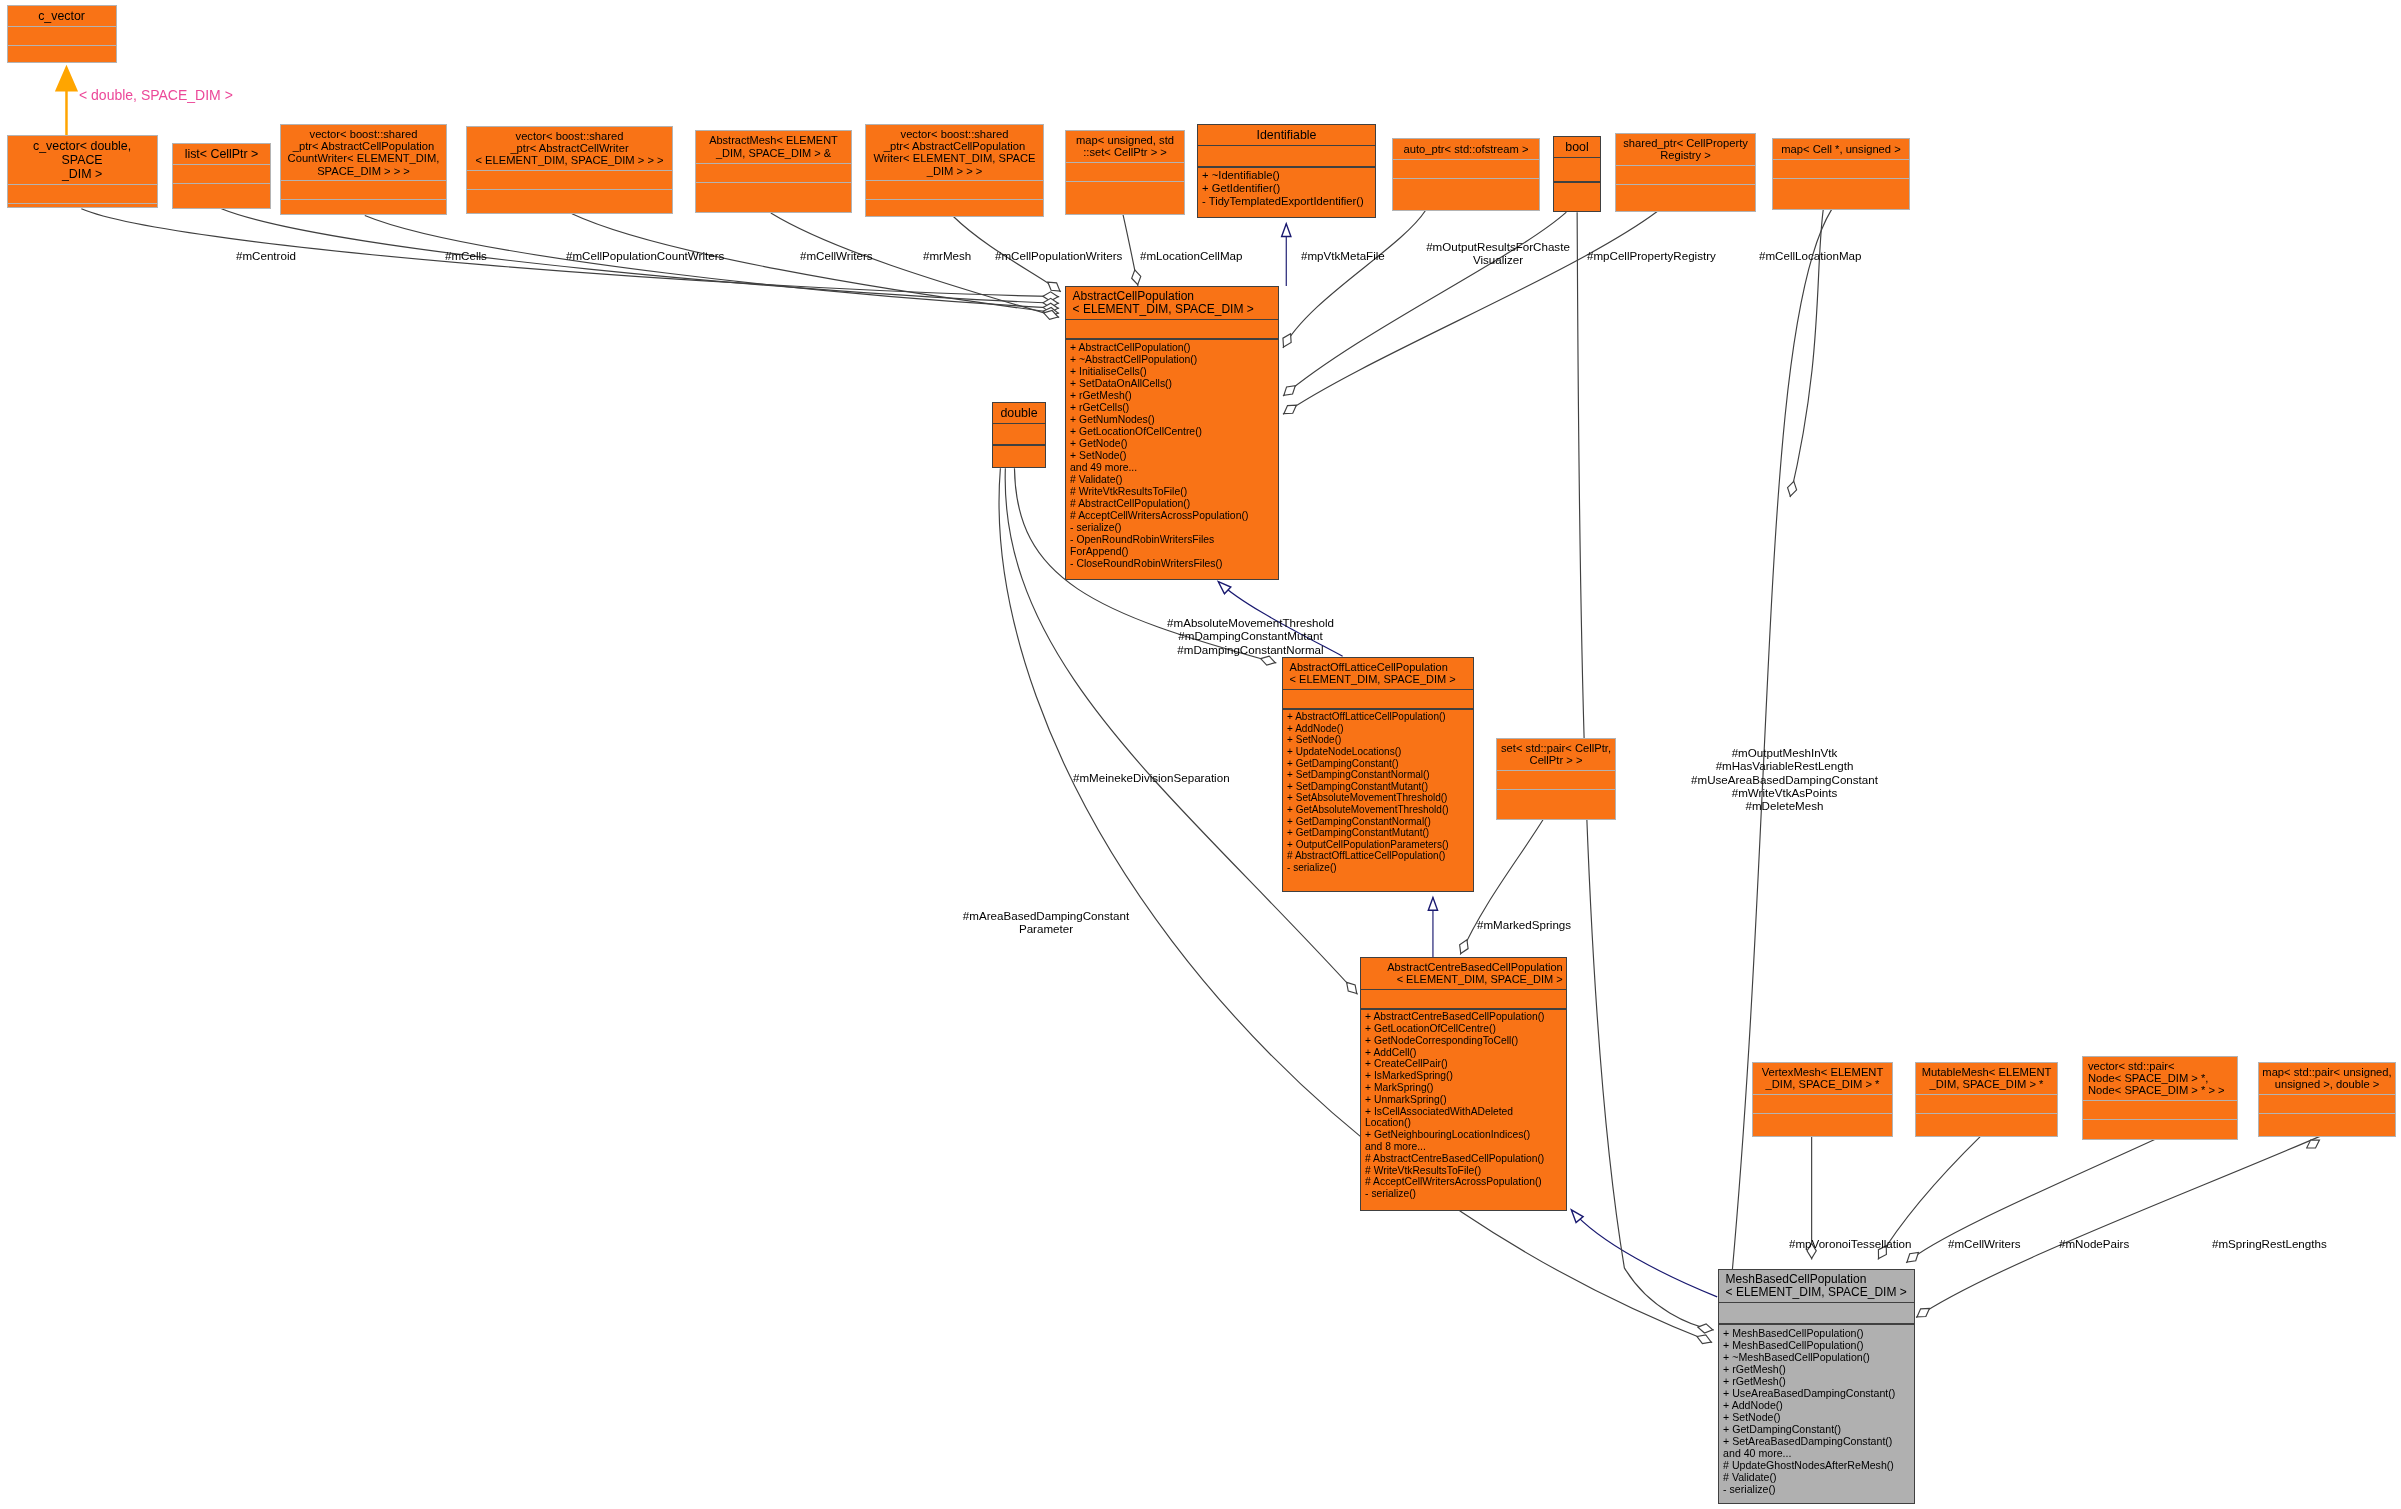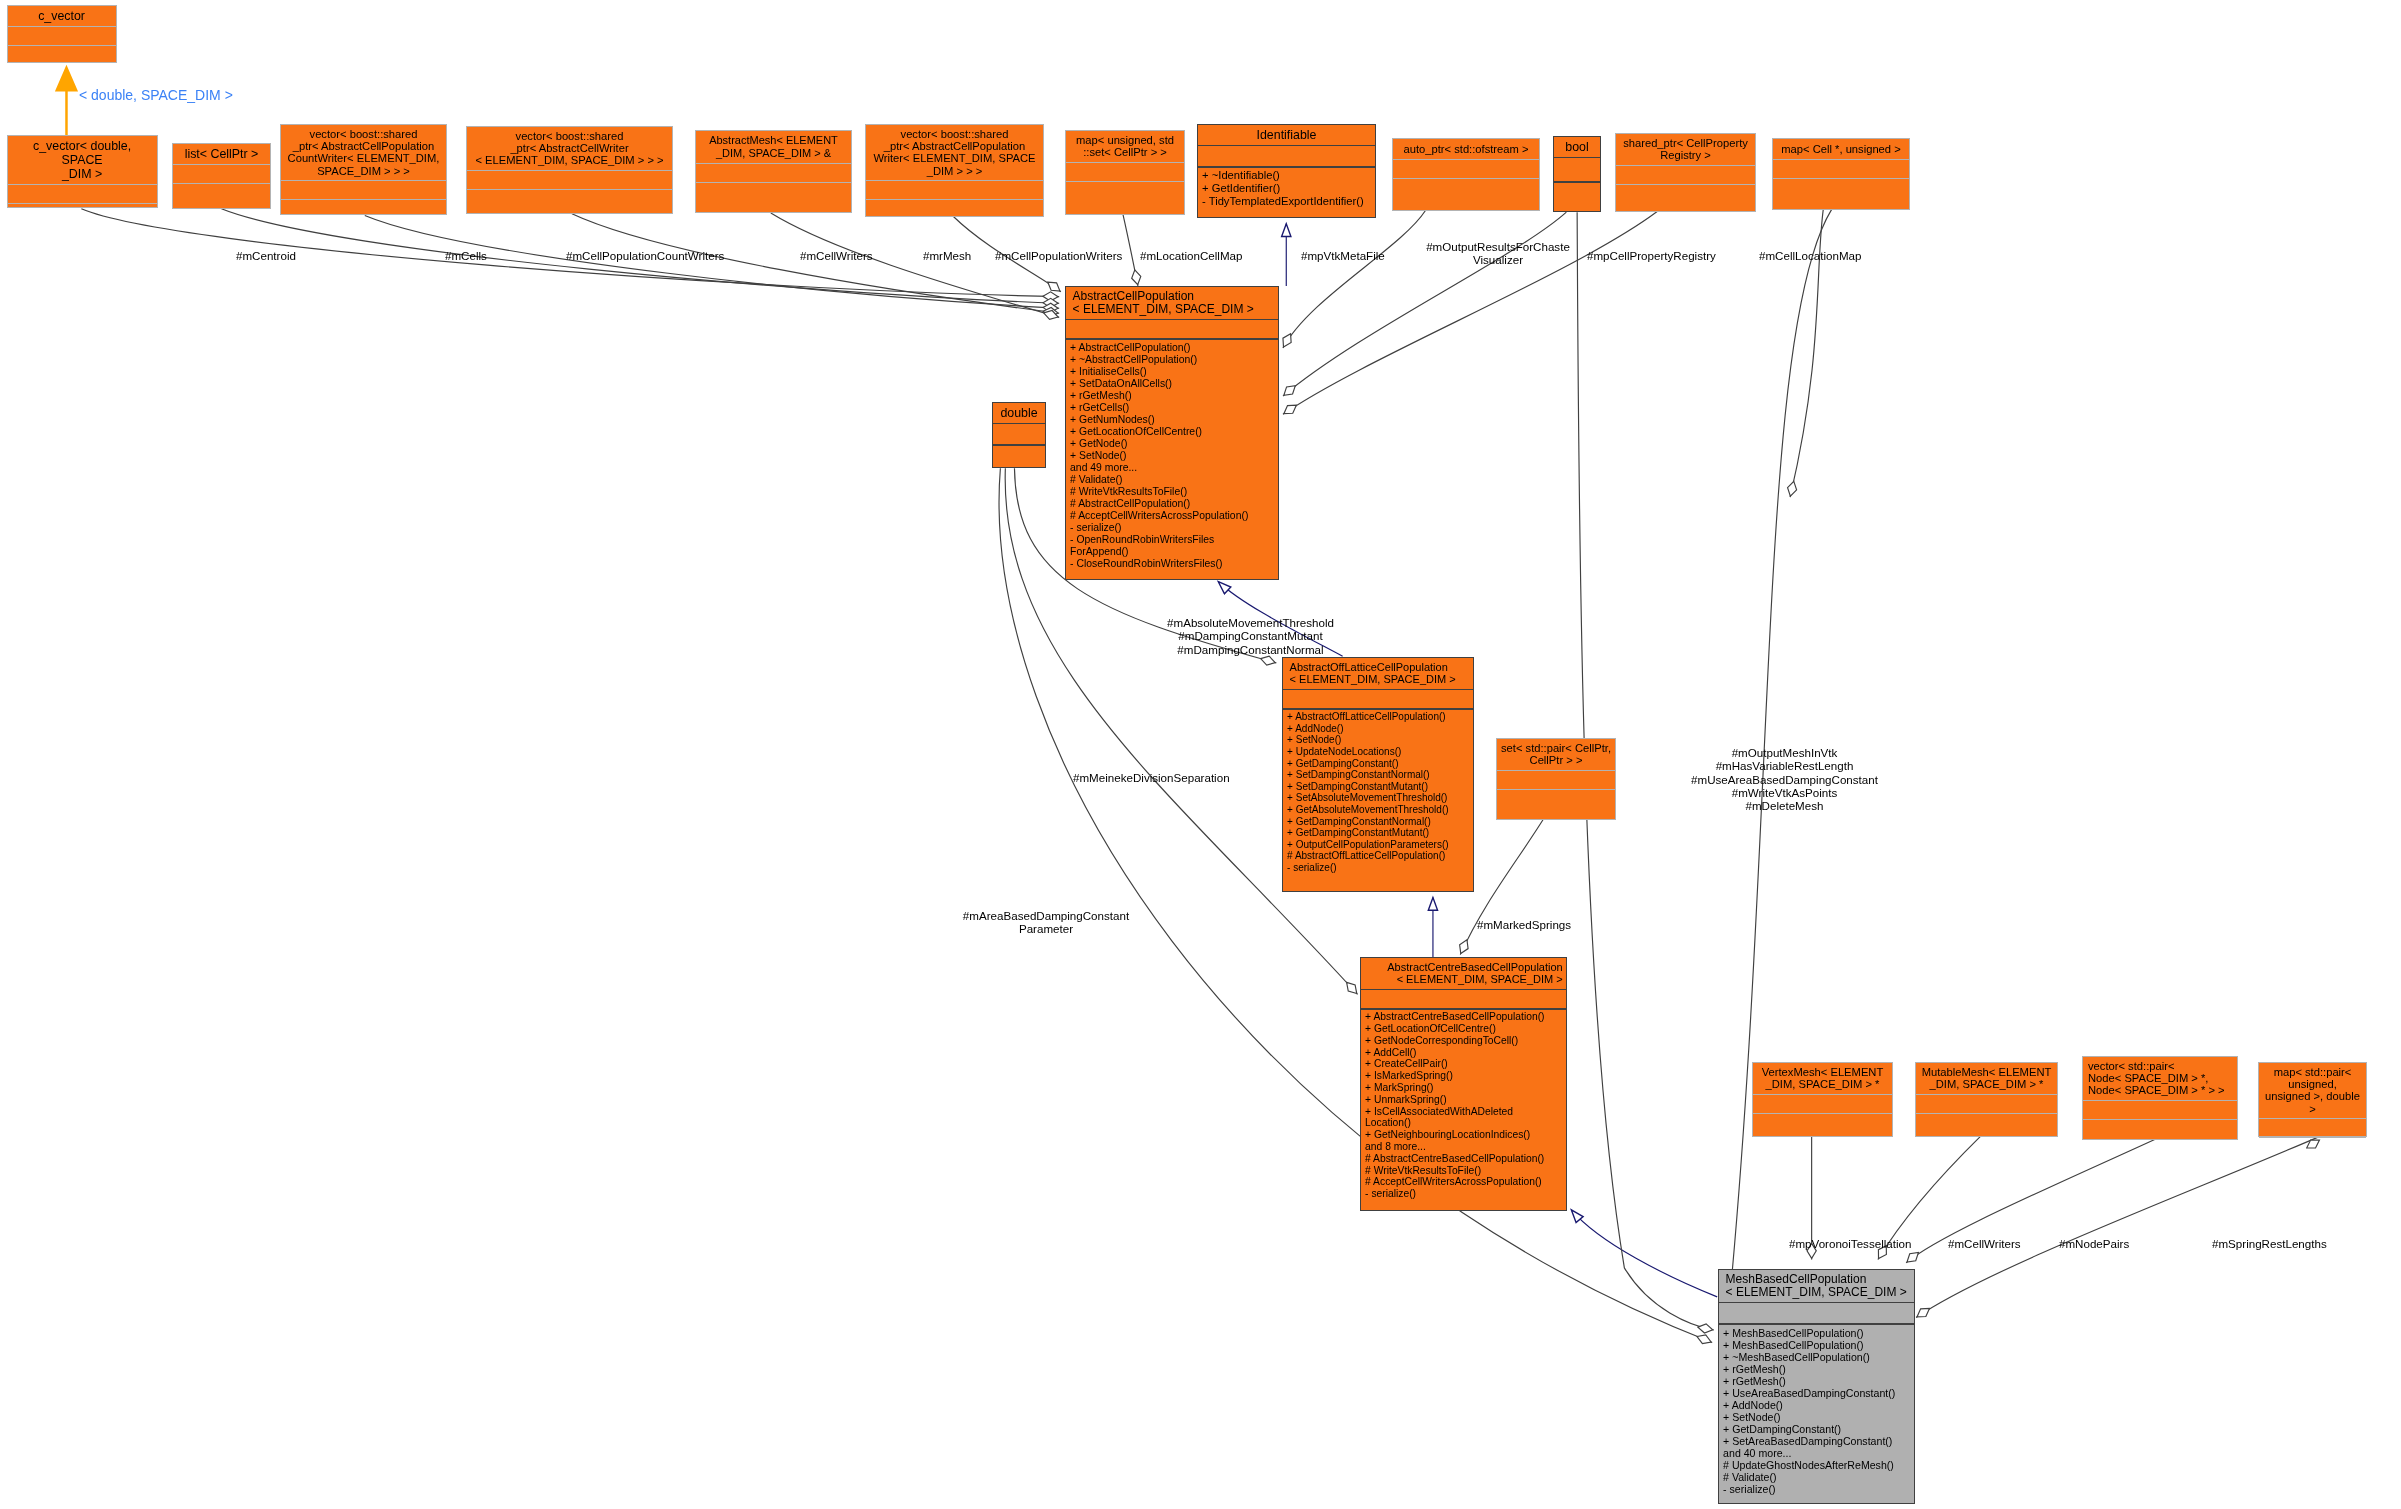--- a/index.html
+++ b/index.html
@@ -78,21 +78,21 @@
     line-height: 13.3px;
     color: #000000;
     white-space: pre-line;
     text-align: center;
     z-index: 6;
     background: transparent;
   }
   .tmpl-label {
     position: absolute;
     font-size: 14px;
-    color: #3b82f6;
+    color: #ec4899;
     z-index: 6;
   }
 </style>
 </head>
 <body>
 
 <div id="canvas">
 
   <svg class="edges" viewBox="0 0 2897 1821">
     <defs>
@@ -356,21 +356,21 @@
   </div>
 
   <div class="node" style="left:2082px; top:1056px; width:156px; height:84px;">
     <div class="title" style="text-align:left; padding-left:5px; font-size:11.2px; line-height:12.4px;">vector&lt; std::pair&lt;
  Node&lt; SPACE_DIM &gt; *,
  Node&lt; SPACE_DIM &gt; * &gt; &gt;</div>
     <div class="attrs"></div>
     <div class="ops"></div>
   </div>
 
-  <div class="node" style="left:2258px; top:1062px; width:109px; height:75px;">
+  <div class="node" style="left:2258px; top:1062px; width:138px; height:75px;">
     <div class="title" style="font-size:11.2px; line-height:12.4px;">map&lt; std::pair&lt; unsigned,
 unsigned &gt;, double &gt;</div>
     <div class="attrs"></div>
     <div class="ops"></div>
   </div>
 
   <div class="node current" style="left:1718px; top:1269px; width:197px; height:235px;">
     <div class="title" style="text-align:left; padding-left:6.6px; font-size:12px; line-height:13.3px;">MeshBasedCellPopulation
 &lt; ELEMENT_DIM, SPACE_DIM &gt;</div>
     <div class="attrs" style="height:20px;"></div>

